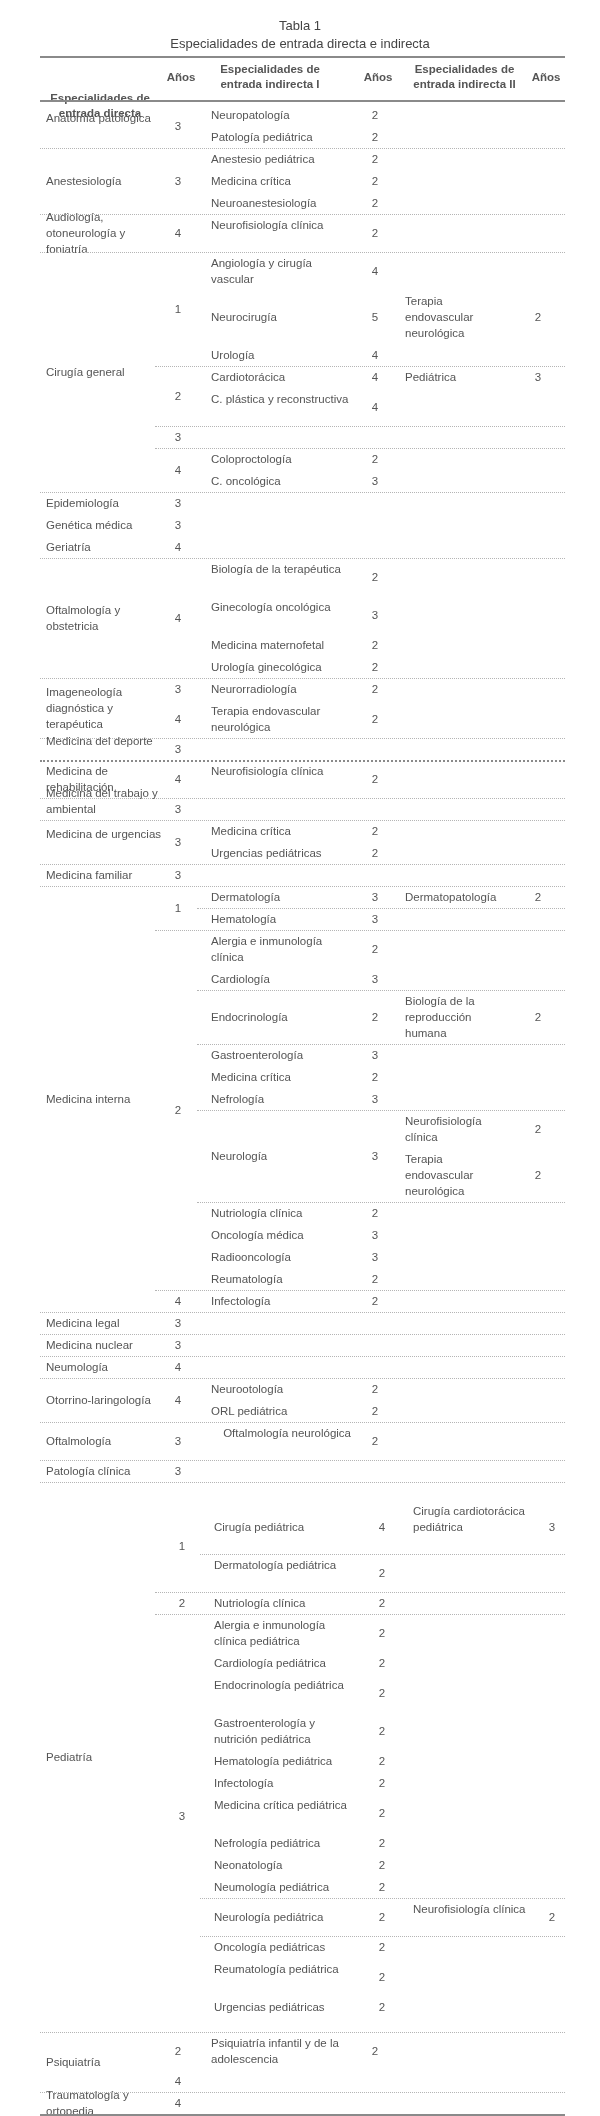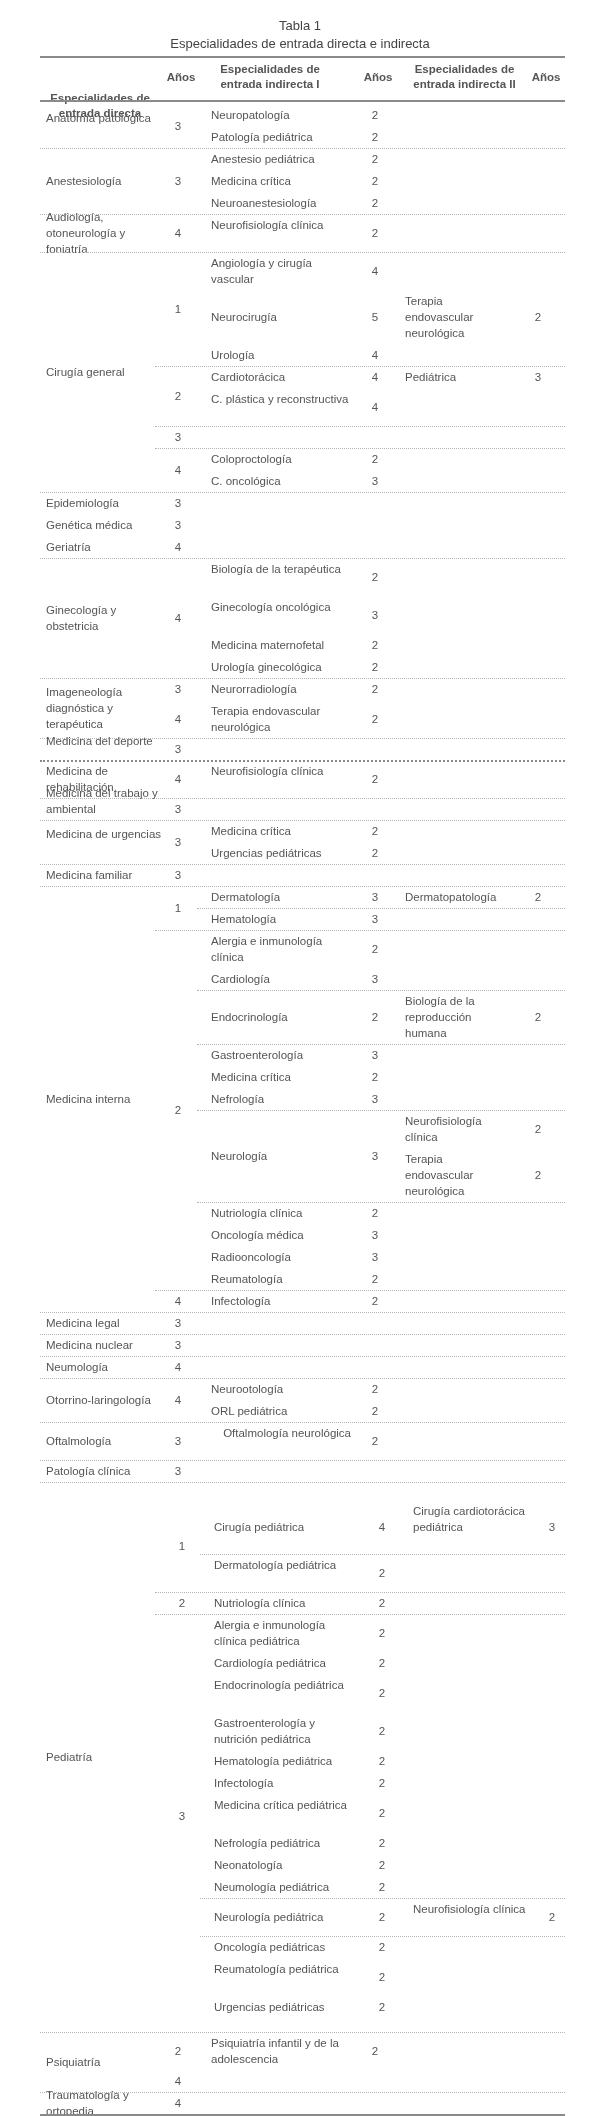--- a/index.html
+++ b/index.html
@@ -87,21 +87,21 @@
     <div class="rule dot" style="top: 558px;"></div>
     <div class="cell" style="left: 211px; top: 561px; width: 140px;">Biología de la terapéutica</div>
     <div class="cell num" style="left: 365px; top: 569px; width: 20px;">2</div>
     <div class="cell" style="left: 211px; top: 599px; width: 140px;">Ginecología oncológica</div>
     <div class="cell num" style="left: 365px; top: 607px; width: 20px;">3</div>
     <div class="cell" style="left: 211px; top: 637px; width: 140px;">Medicina maternofetal</div>
     <div class="cell num" style="left: 365px; top: 637px; width: 20px;">2</div>
     <div class="cell" style="left: 211px; top: 659px; width: 140px;">Urología ginecológica</div>
     <div class="cell num" style="left: 365px; top: 659px; width: 20px;">2</div>
     <div class="cell num" style="left: 168px; top: 610px; width: 20px;">4</div>
-    <div class="cell" style="left: 46px; top: 602px; width: 118px;">Ginecología y obstetricia</div>
+    <div class="cell" style="left: 46px; top: 602px; width: 118px;">Oftalmología y obstetricia</div>
     <div class="rule dot" style="top: 678px;"></div>
     <div class="cell" style="left: 211px; top: 681px; width: 140px;">Neurorradiología</div>
     <div class="cell num" style="left: 365px; top: 681px; width: 20px;">2</div>
     <div class="cell num" style="left: 168px; top: 681px; width: 20px;">3</div>
     <div class="cell" style="left: 211px; top: 703px; width: 140px;">Terapia endovascular neurológica</div>
     <div class="cell num" style="left: 365px; top: 711px; width: 20px;">2</div>
     <div class="cell num" style="left: 168px; top: 711px; width: 20px;">4</div>
     <div class="cell" style="left: 46px; top: 684px; width: 118px;">Imageneología diagnóstica y terapéutica</div>
     <div class="rule dot" style="top: 738px;"></div>
     <div class="cell num" style="left: 168px; top: 741px; width: 20px;">3</div>

